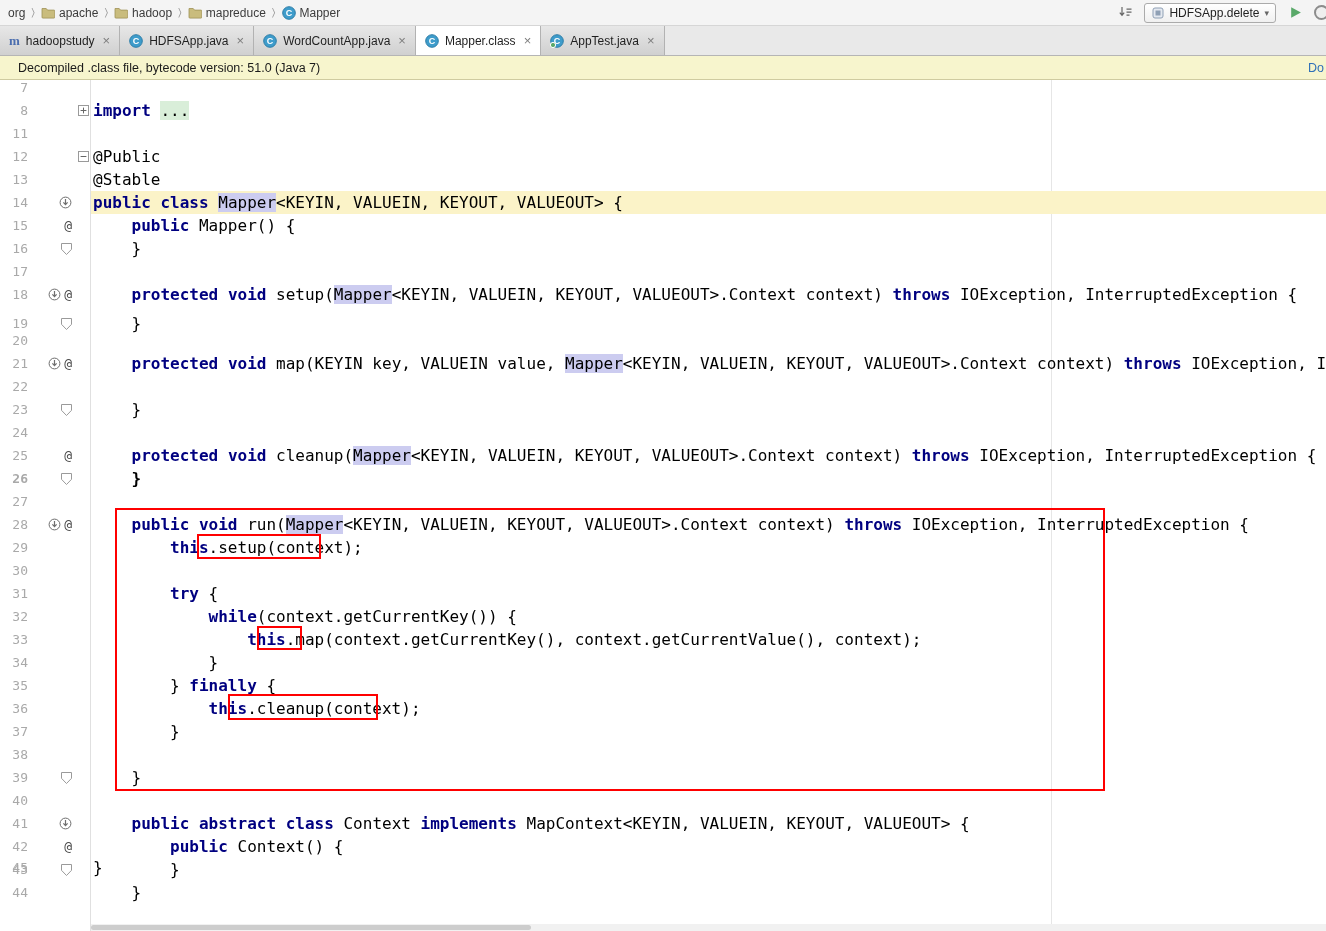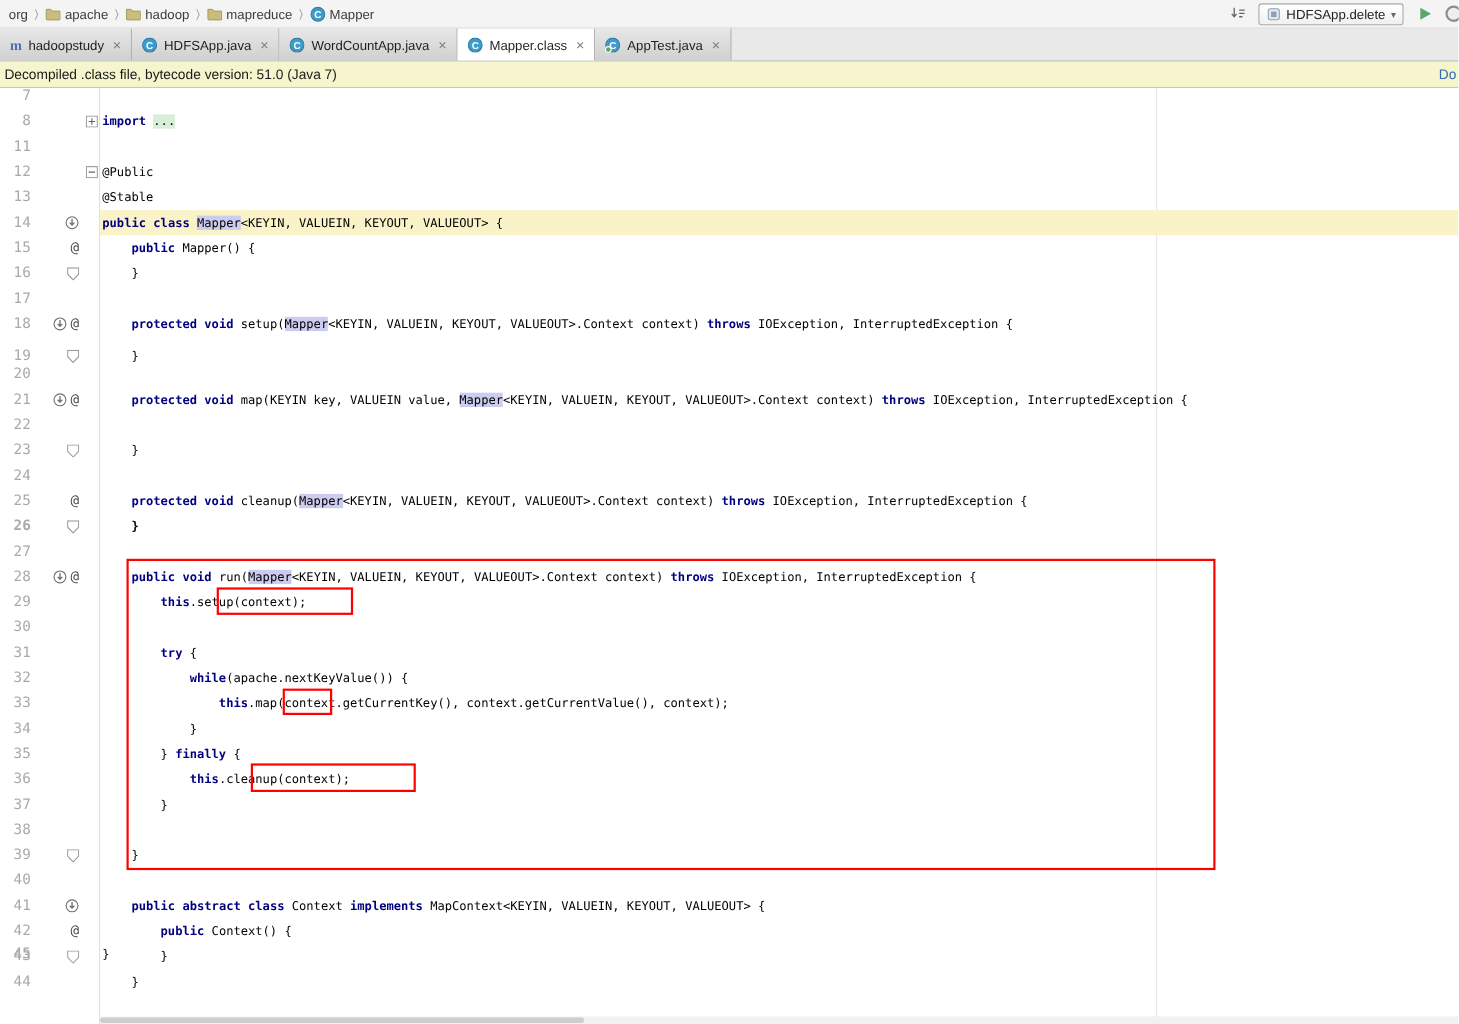--- a/index.html
+++ b/index.html
@@ -35,39 +35,39 @@
   
   .tab-bar{position:absolute;top:26px;left:0;right:0;height:30px;background:#E9E9E9;
     border-bottom:1px solid #B5B5B5;display:flex;align-items:stretch;}
   .tab{display:flex;align-items:center;gap:6px;padding:0 9px;font-size:12px;color:#1F1F1F;
     background:linear-gradient(180deg,#E7E7E7 0%,#D0D0D0 100%);border-right:1px solid #B2B2B2;cursor:default;}
   .tab.selected{background:#FFFFFF;}
   .tab-close{color:#7D7D7D;font-size:13px;line-height:13px;margin-left:2px;cursor:pointer;}
 
   
   .banner{position:absolute;top:56px;left:0;right:0;height:24px;background:var(--banner-bg);
-    border-bottom:1px solid #CFCBA0;display:flex;align-items:center;padding:0 4px;
+    border-bottom:1px solid #CFCBA0;display:flex;align-items:center;padding:0 18px;
     font-size:12.5px;color:#1A1A1A;}
   .banner-link{position:absolute;right:2px;color:var(--link-blue);font-size:12.5px;cursor:pointer;text-decoration:none;}
 
   
   .editor{position:absolute;top:80px;left:0;width:1326px;height:851px;background:#fff;overflow:hidden;}
   .gutter-sep{position:absolute;left:90px;top:0;bottom:0;width:1px;background:#E0E0E0;}
   .wrap-guide{position:absolute;left:1051px;top:0;bottom:0;width:1px;background:#E6E6E6;}
   .row{position:absolute;left:0;width:1326px;height:23px;}
   .cur-bg{position:absolute;left:91px;right:0;top:0;bottom:0;background:var(--caret-line-bg);}
   .lnum{position:absolute;left:0;top:0;width:28px;text-align:right;font-size:13px;color:#A9A9A9;
     line-height:23px;font-family:"DejaVu Sans Mono","Liberation Mono",monospace;cursor:pointer;}
   .gicons{position:absolute;left:30px;width:42px;top:0;height:23px;display:flex;
     justify-content:flex-end;align-items:center;gap:3px;}
   .gic{display:inline-flex;align-items:center;justify-content:center;cursor:pointer;}
   .at-glyph{font-size:13px;color:#4A4A4A;font-family:"DejaVu Sans Mono","Liberation Mono",monospace;}
   .fold{position:absolute;left:76px;width:14px;top:0;height:23px;display:flex;align-items:center;justify-content:center;cursor:pointer;}
   .code{position:absolute;left:93px;top:0;height:23px;line-height:23px;margin:0;
-    font-family:"DejaVu Sans Mono","Liberation Mono",monospace;font-size:11px;color:#000;white-space:pre;}
+    font-family:"DejaVu Sans Mono","Liberation Mono",monospace;font-size:16px;color:#000;white-space:pre;}
   .kw{color:var(--keyword);font-weight:bold;}
   .hl{background:var(--identifier-highlight-bg);}
   .foldtxt{background:var(--folded-text-bg);}
   .redbox{position:absolute;border:2px solid var(--annotation-box);z-index:6;pointer-events:none;}
   .hscroll{position:absolute;bottom:0;left:91px;right:0;height:7px;background:#F1F1F1;}
   .hscroll-thumb{position:absolute;left:0;top:1px;width:440px;height:5px;background:#CDCDCD;border-radius:3px;}
 </style>
 </head>
 <body>
 
@@ -380,21 +380,21 @@
         <div class="row" style="top: 479px;">
           <div class="lnum">30</div>
           <pre class="code"></pre>
         </div>
         <div class="row" style="top: 502px;">
           <div class="lnum">31</div>
           <pre class="code"><span>        </span><span class="kw">try</span><span> {</span></pre>
         </div>
         <div class="row" style="top: 525px;">
           <div class="lnum">32</div>
-          <pre class="code"><span>            </span><span class="kw">while</span><span>(apache.nextKeyValue()) {</span></pre>
+          <pre class="code"><span>            </span><span class="kw">while</span><span>(context.getCurrentKey()) {</span></pre>
         </div>
         <div class="row" style="top: 548px; padding-left: 36px;">
           <div class="lnum">33</div>
           <pre class="code"><span>                </span><span class="kw">this</span><span>.map(context.getCurrentKey(), context.getCurrentValue(), context);</span></pre>
         </div>
         <div class="row" style="top: 571px;">
           <div class="lnum">34</div>
           <pre class="code"><span>            }</span></pre>
         </div>
         <div class="row" style="top: 594px;">

